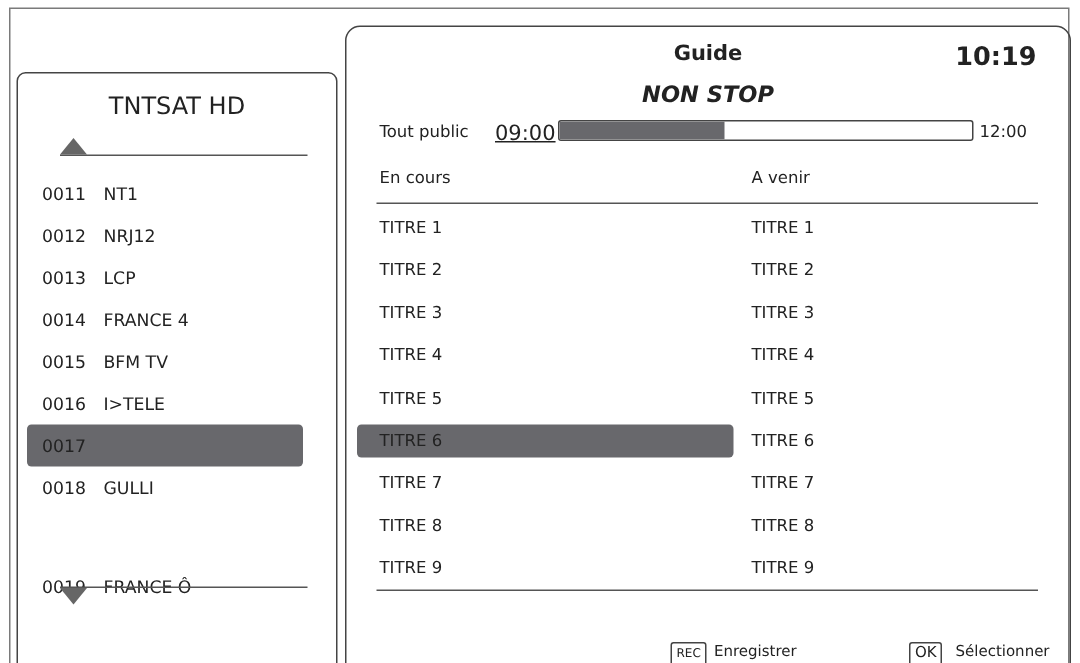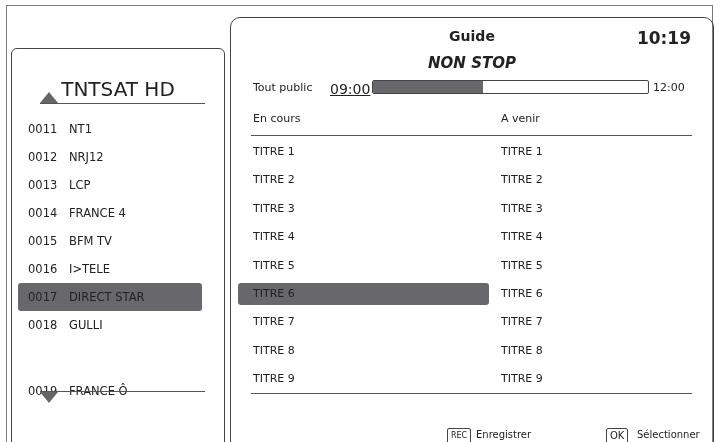--- a/index.html
+++ b/index.html
@@ -1,19 +1,19 @@
 <!DOCTYPE html>
 <html><head>
 <meta charset="utf-8">
 <style>
   html,body{margin:0;padding:0;background:#fff;}
   body{width:720px;height:442px;position:relative;overflow:hidden;font-family:"DejaVu Sans","Liberation Sans",sans-serif;color:#222;}
   .frame{position:absolute;left:6px;top:5px;width:707px;height:450px;border:1px solid #7a7a7a;box-sizing:border-box;}
   .left-panel{position:absolute;left:11px;top:48px;width:214px;height:410px;border:1px solid #444;border-radius:6px;box-sizing:border-box;}
-  .left-title{position:absolute;left:0;top:12px;width:100%;text-align:center;font-size:20px;color:#222;margin-top:16px;}
+  .left-title{position:absolute;left:0;top:12px;width:100%;text-align:center;font-size:16px;color:#222;}
   .arrow-line{position:absolute;left:28px;height:1px;background:#555;width:165px;}
   .tri-up{position:absolute;left:28px;width:0;height:0;border-left:9px solid transparent;border-right:9px solid transparent;border-bottom:11px solid #666;}
   .tri-down{position:absolute;left:28px;width:0;height:0;border-left:9px solid transparent;border-right:9px solid transparent;border-top:11px solid #666;}
   .ch-row{position:absolute;left:6px;width:184px;height:28px;font-size:11.5px;line-height:28px;color:#222;}
   .ch-row.sel{background:#68686c;border-radius:3px;}
   .ch-num{position:absolute;left:10px;}
   .ch-name{position:absolute;left:51px;}
   .right-panel{position:absolute;left:230px;top:17px;width:484px;height:440px;border:1px solid #444;border-radius:10px;box-sizing:border-box;}
   .guide-title{position:absolute;left:0;width:100%;top:10px;text-align:center;font-weight:bold;font-size:14px;}
   .clock{position:absolute;right:22px;top:10px;font-weight:bold;font-size:17px;}
@@ -60,21 +60,20 @@
       <div class="ch-row" style="top: 178px;">
         <span class="ch-num">0015</span>
         <span class="ch-name">BFM TV</span>
       </div>
       <div class="ch-row" style="top: 206px;">
         <span class="ch-num">0016</span>
         <span class="ch-name">I&gt;TELE</span>
       </div>
       <div class="ch-row sel" style="top: 234px;">
         <span class="ch-num">0017</span>
-        <span class="ch-name">DIRECT STAR</span>
       </div>
       <div class="ch-row" style="top: 262px; text-decoration: underline;">
         <span class="ch-num">0018</span>
         <span class="ch-name">GULLI</span>
       </div>
       <div class="ch-row" style="top: 290px; margin-top: 38px;">
         <span class="ch-num">0019</span>
         <span class="ch-name">FRANCE Ô</span>
       </div>
     </div>

